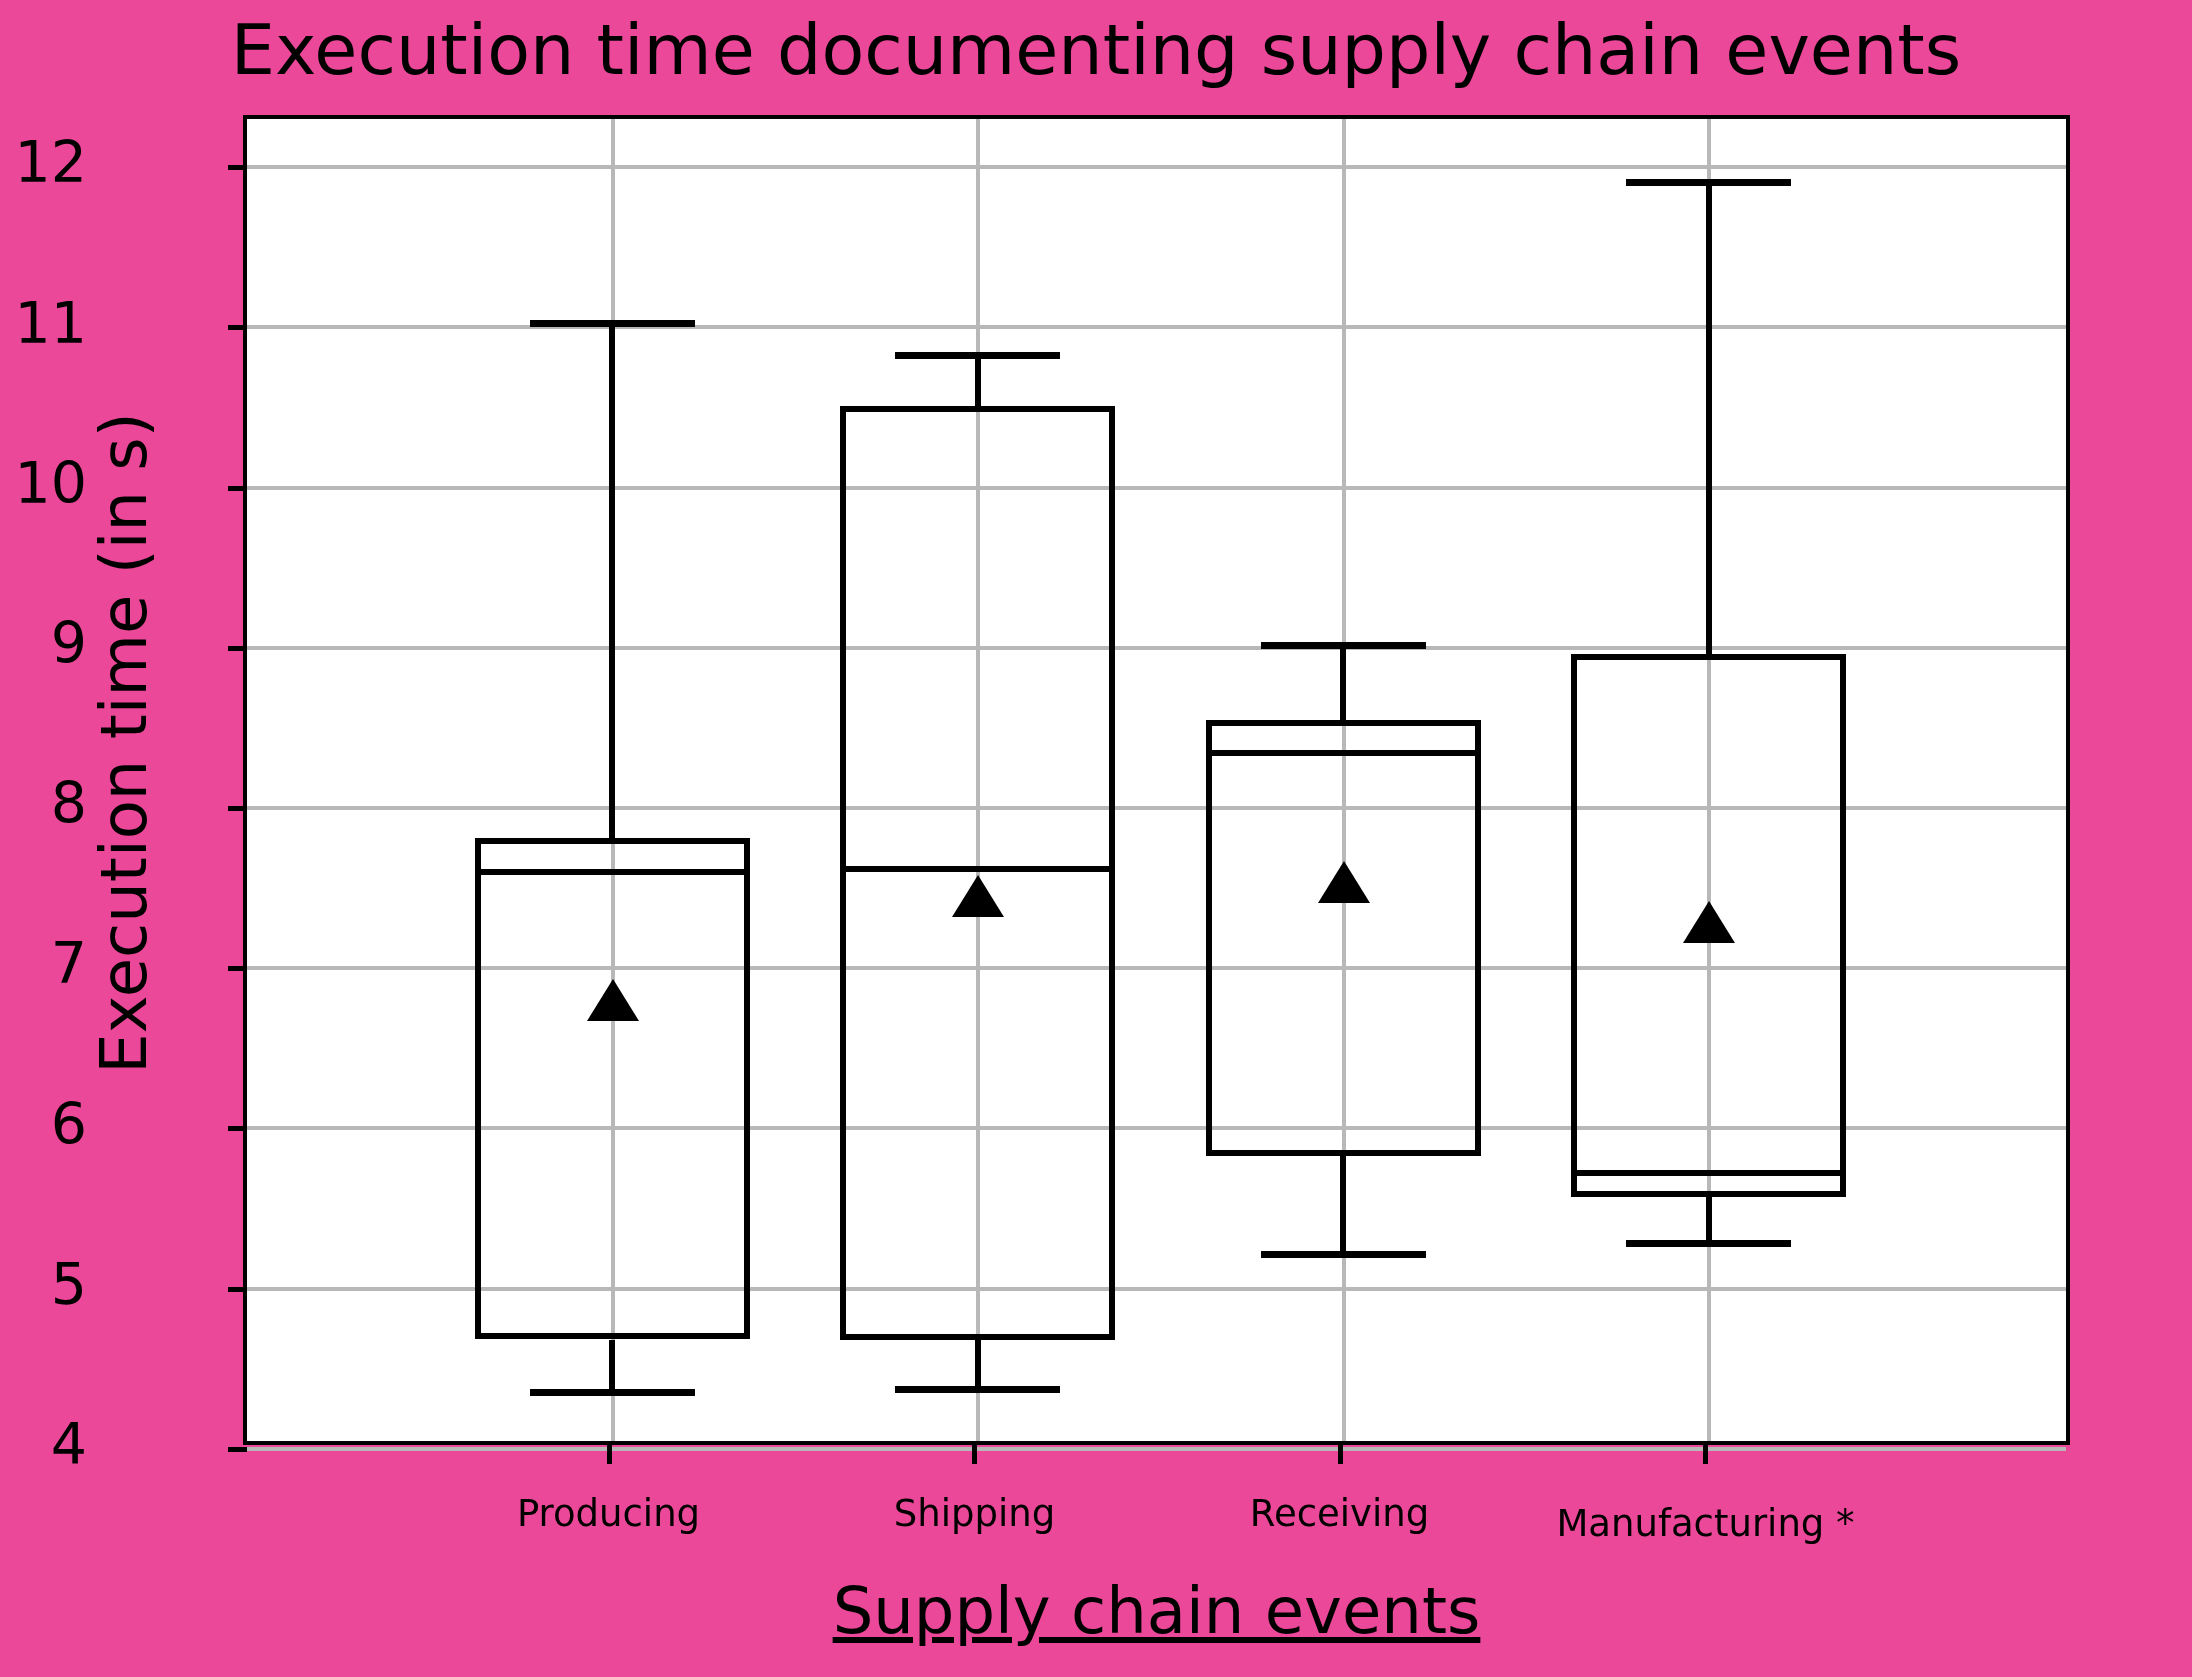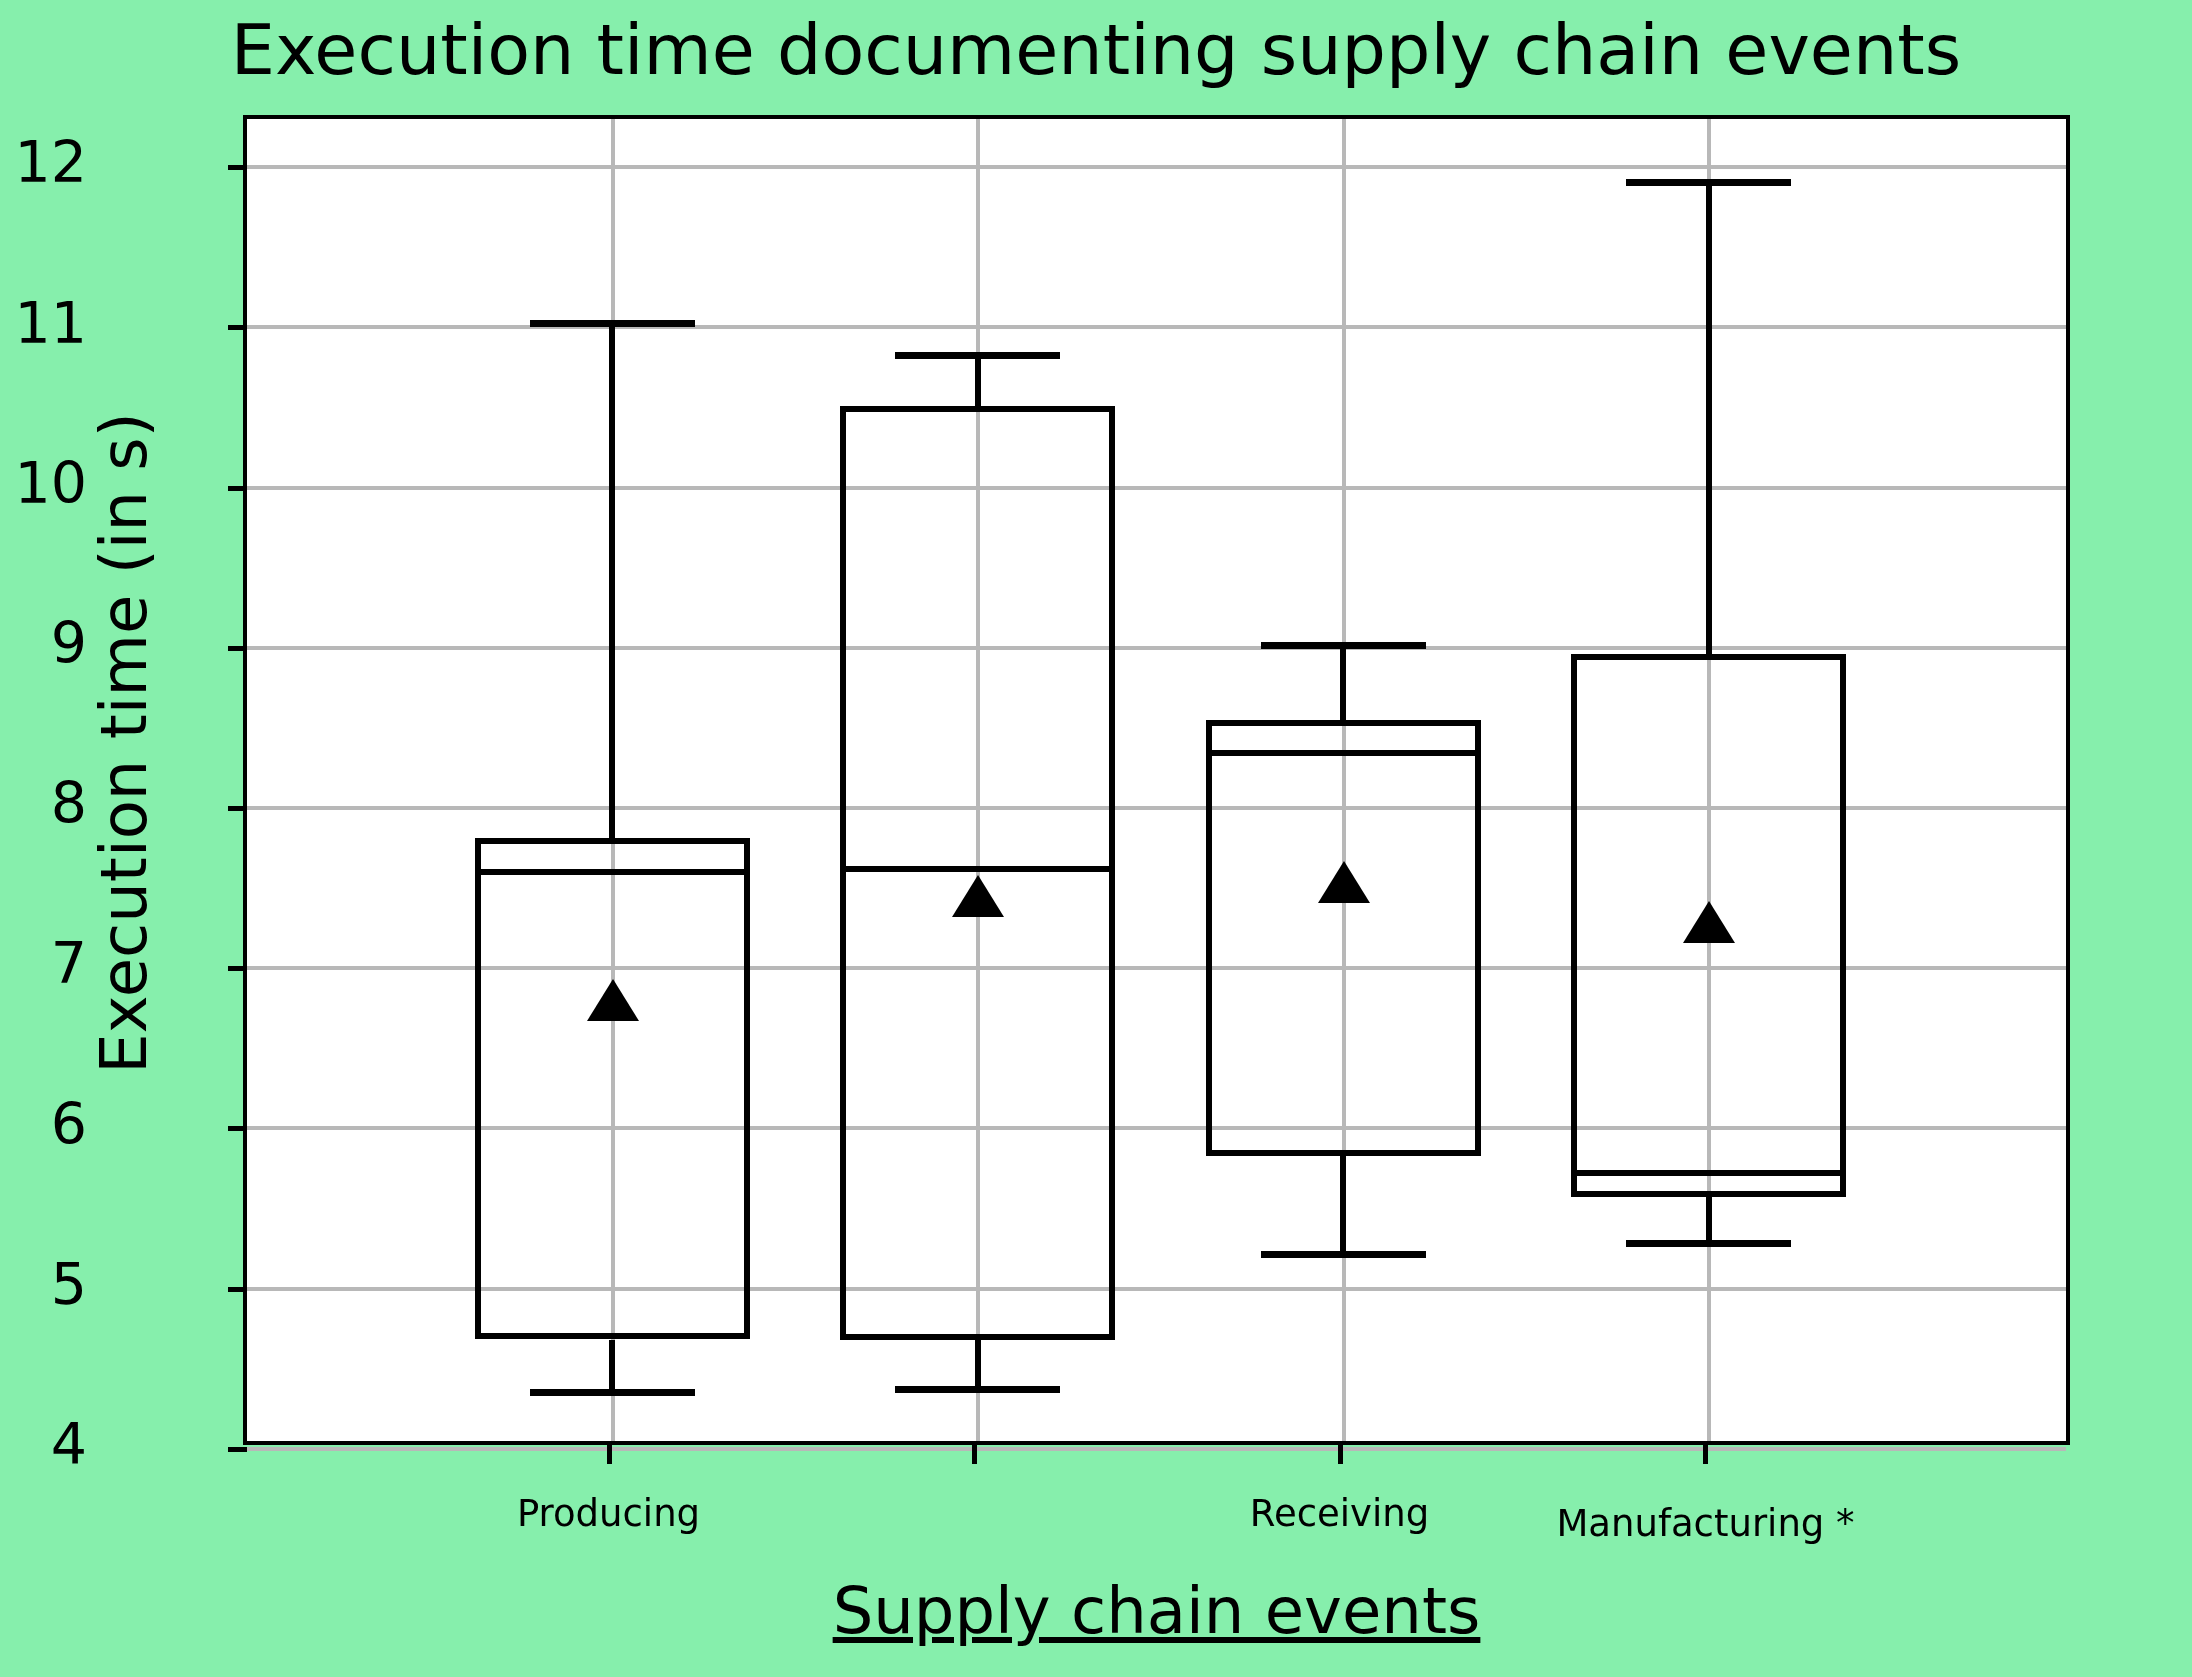--- a/index.html
+++ b/index.html
@@ -11,21 +11,21 @@
     width: 2192px;
     height: 1678px;
     font-family: "DejaVu Sans", sans-serif;
     color: #000000;
     overflow: hidden;
   }
   #figure {
     position: relative;
     width: 2192px;
     height: 1678px;
-    background: #86efac;
+    background: #ec4899;
   }
   #chart-title {
     position: absolute;
     left: 0;
     top: 11px;
     width: 2192px;
     text-align: center;
     font-size: 70px;
     line-height: 79px;
     letter-spacing: 0px;
@@ -224,18 +224,19 @@
     <div class="ytick-label" style="top: 1096px;">6</div>
     <div class="ytick-label" style="top: 935px;">7</div>
     <div class="ytick-label" style="top: 775px;">8</div>
     <div class="ytick-label" style="top: 615px;">9</div>
     <div class="ytick-label" style="top: 455px;">10</div>
     <div class="ytick-label" style="top: 295px;">11</div>
     <div class="ytick-label" style="top: 134px;">12</div>
     <div class="xtick-mark" style="left: 607px;"></div>
     <div class="xtick-label" style="left: 287px;">Producing</div>
     <div class="xtick-mark" style="left: 972px;"></div>
+    <div class="xtick-label" style="left: 653px;">Shipping</div>
     <div class="xtick-mark" style="left: 1338px;"></div>
     <div class="xtick-label" style="left: 1018px;">Receiving</div>
     <div class="xtick-mark" style="left: 1703px;"></div>
     <div class="xtick-label" style="left: 1384px; margin-top: 10px;">Manufacturing *</div>
   </div>
 
 
 </body></html>

